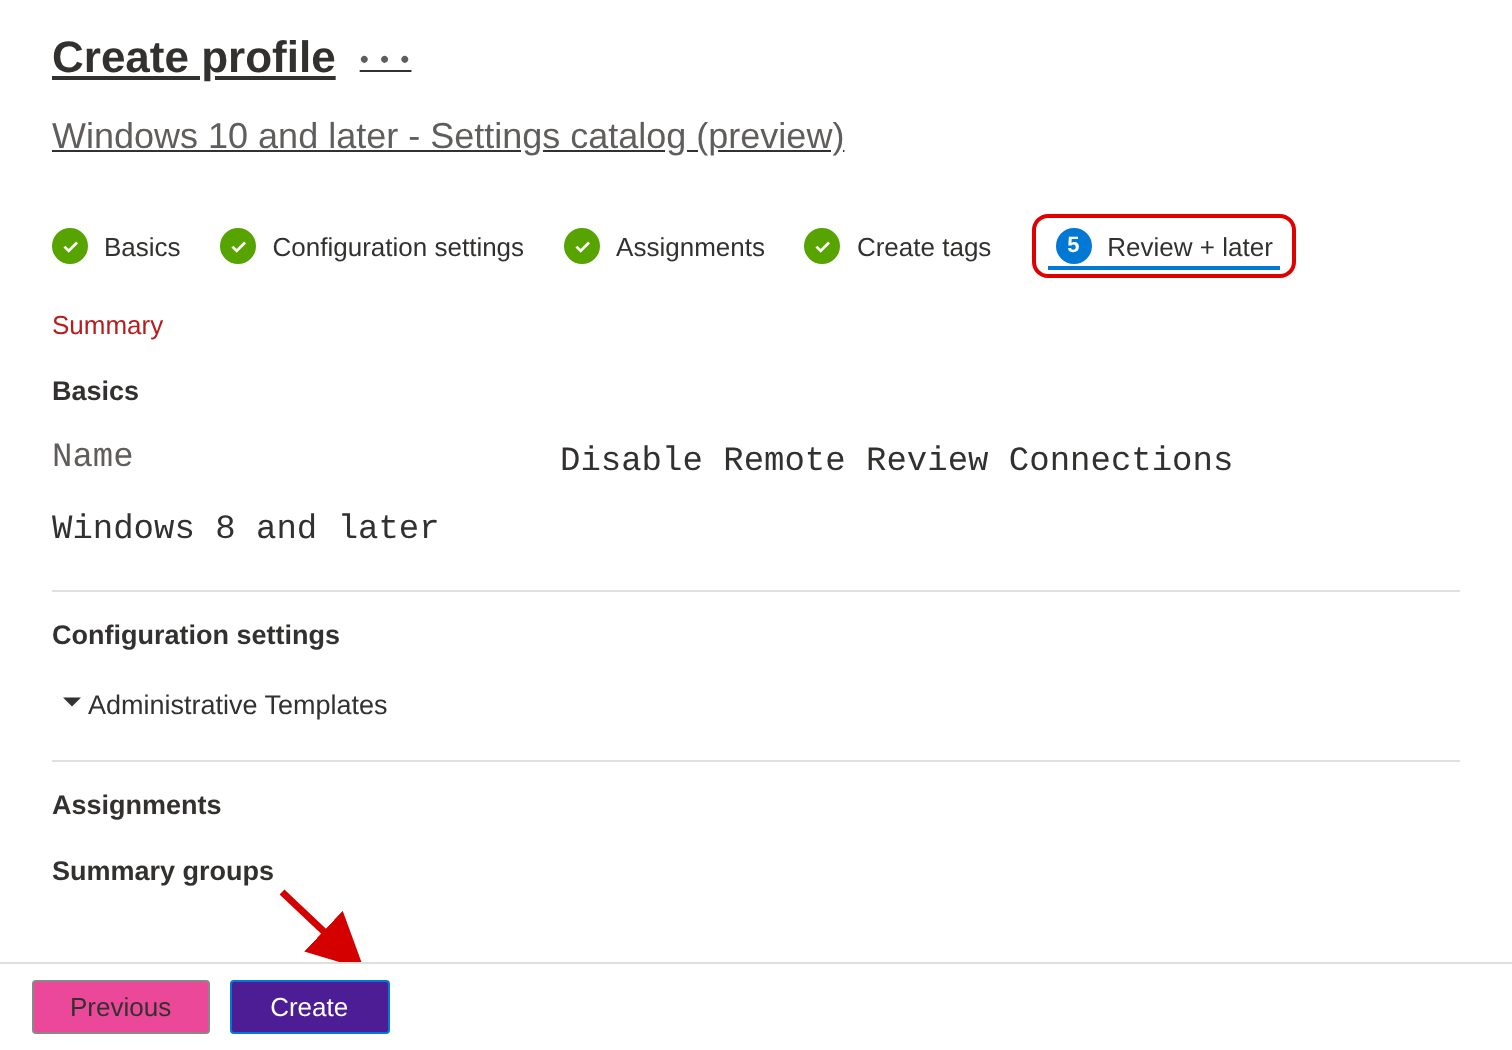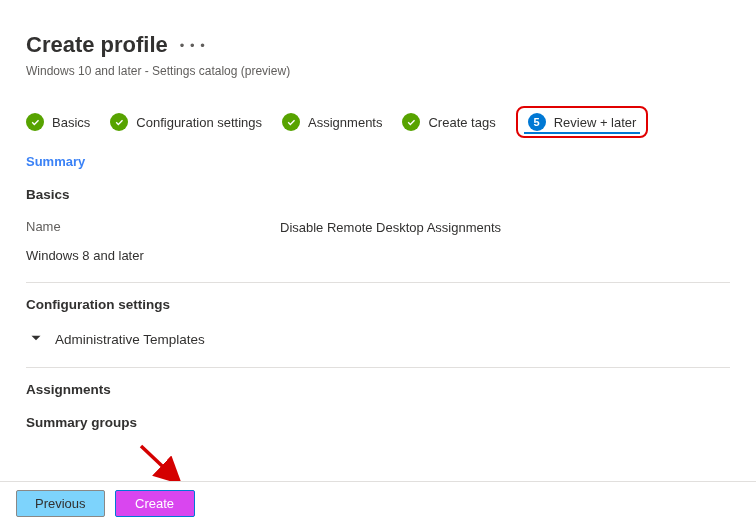--- a/index.html
+++ b/index.html
@@ -6,25 +6,25 @@
     body {
       font-family: "Segoe UI", -apple-system, sans-serif;
       font-size: 13px;
       color: #323130;
       background: #fff;
       width: 756px;
       height: 525px;
       position: relative;
       overflow: hidden;
     }
-    .header { padding: 32px 26px 6px; }
+    .header { padding: 16px 26px 6px; text-decoration: underline; }
     .title-row { display: flex; align-items: center; gap: 12px; }
     .title { font-size: 22px; font-weight: 600; color: #323130; }
     .more-icon { color: #605e5c; cursor: pointer; letter-spacing: 1px; font-size: 13px; }
-    .subtitle { font-size: 12px; color: #605e5c; margin-top: 6px; }
+    .subtitle { font-size: 18px; color: #605e5c; margin-top: 16px; }
 
     .steps {
       display: flex;
       gap: 20px;
       padding: 22px 26px 12px;
       align-items: center;
       flex-wrap: nowrap;
     }
     .step {
       display: flex;
@@ -53,33 +53,33 @@
     }
     .step-current::after {
       content: "";
       position: absolute;
       left: 6px; right: 6px; bottom: 2px;
       height: 2px;
       background: #0078d4;
     }
 
     .content { padding: 0 26px; }
-    .section-label { font-size: 13px; font-weight: 700; color: #3b82f6; margin: 4px 0 18px; }
+    .section-label { font-size: 13px; font-weight: 400; color: #b91c1c; margin: 4px 0 18px; }
     .section-title { font-size: 13.5px; font-weight: 600; color: #323130; margin: 10px 0 12px; }
 
-    .kv-row { display: flex; padding: 5px 0; font-size: 13px; }
+    .kv-row { display: flex; padding: 5px 0; font-size: 17px; font-family: Liberation Mono, monospace; }
     .kv-key { width: 254px; color: #605e5c; flex-shrink: 0; }
     .kv-val { color: #323130; flex: 1; line-height: 1.4; }
 
     .divider { border: none; border-top: 1px solid #e1dfdd; margin: 12px 0 14px; }
 
     .expander {
       display: flex;
       align-items: center;
-      gap: 13px;
+      gap: 2px;
       padding: 8px 4px;
       font-size: 13.5px;
       color: #323130;
       cursor: pointer;
     }
     .expander svg { width: 12px; height: 12px; fill: #323130; }
 
     .footer {
       position: absolute;
       left: 0; right: 0; bottom: 0;
@@ -91,26 +91,26 @@
     }
     .btn {
       font-family: inherit;
       font-size: 13px;
       padding: 5px 18px;
       border-radius: 2px;
       cursor: pointer;
       min-width: 80px;
     }
     .btn-secondary {
-      background: #7dd3fc;
+      background: #ec4899;
       border: 1px solid #8a8886;
       color: #323130;
     }
     .btn-primary {
-      background: #d946ef;
+      background: #4c1d95;
       border: 1px solid #0078d4;
       color: #fff;
     }
 
     .arrow {
       position: absolute;
       left: 135px;
       bottom: 35px;
       pointer-events: none;
     }
@@ -173,21 +173,21 @@
   </div>
 </div>
 
 <div class="content">
   <div class="section-label">Summary</div>
 
   <div class="section-title">Basics</div>
 
   <div class="kv-row">
     <div class="kv-key">Name</div>
-    <div class="kv-val">Disable Remote Desktop Assignments</div>
+    <div class="kv-val">Disable Remote Review Connections</div>
   </div>
   <div class="kv-row">
     <div class="kv-val">Windows 8 and later</div>
   </div>
 
   <hr class="divider">
 
   <div class="section-title">Configuration settings</div>
 
   <div class="expander">

